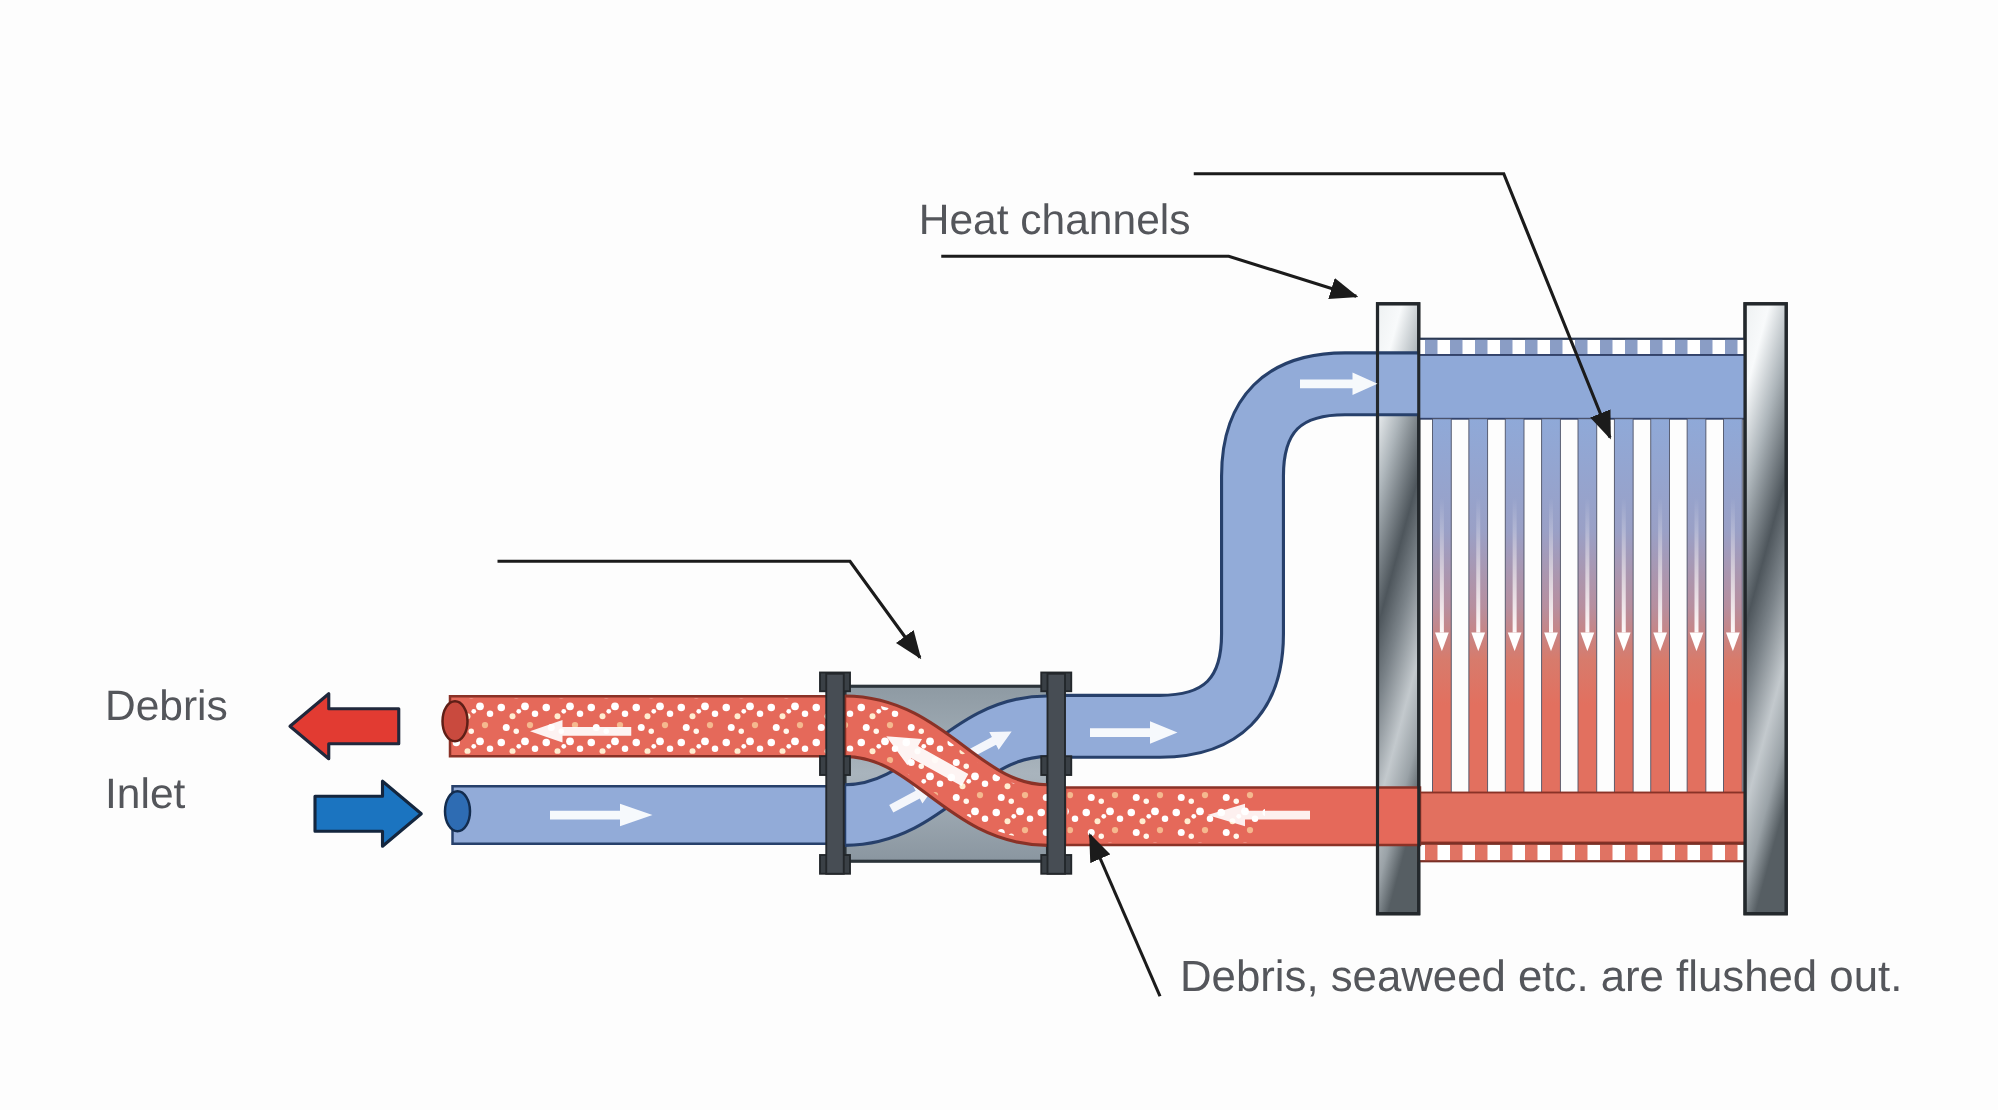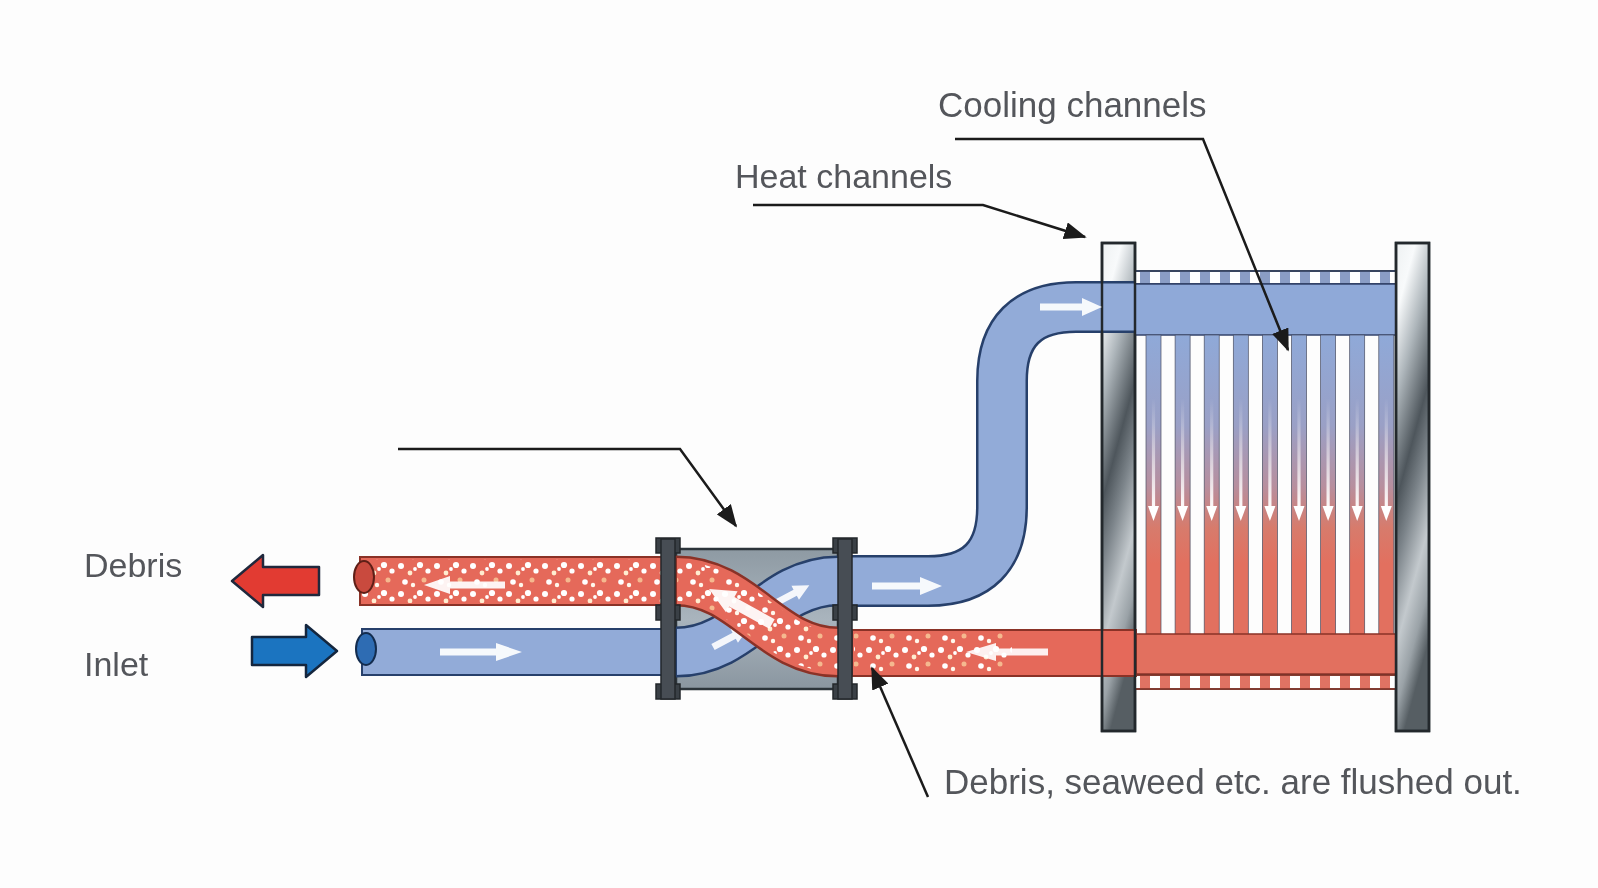--- a/index.html
+++ b/index.html
@@ -3,21 +3,21 @@
 <meta charset="utf-8">
 <style>
   html,body{margin:0;padding:0;background:#fdfdfd;}
   .stage{position:relative;width:1598px;height:888px;background:#fdfdfd;overflow:hidden;
          font-family:"Liberation Sans", sans-serif;}
   .stage svg{position:absolute;left:0;top:0;}
   .lbl{position:absolute;color:#54565b;font-size:34px;white-space:nowrap;line-height:1.1;}
   .lbl-cooling{left:938px;top:86px;font-size:35px;}
   .lbl-heat{left:735px;top:158px;}
   .lbl-outlet{left:84px;top:547px;}
-  .lbl-inlet{left:84px;top:646px;text-align:center;}
+  .lbl-inlet{left:84px;top:617px;text-align:center;}
   .lbl-debris{left:944px;top:763px;font-size:35px;text-align:right;}
   .lbl-smart{left:452px;top:390px;}
   .lbl-smart span{display:inline-block;font-size:47px;font-weight:800;color:#3d3f42;
                   letter-spacing:.5px;transform:scale(.74,1.28);transform-origin:top left;}
 </style>
 </head>
 <body>
 
 <div class="stage">
 
@@ -208,19 +208,18 @@
     <path d="M 955,139 L 1203,139 L 1288,350" marker-end="url(#ah)"></path>
     <path d="M 753,205 L 983,205 L 1085,237" marker-end="url(#ah)"></path>
     <path d="M 398,449 L 680,449 L 736,526" marker-end="url(#ah)"></path>
     <path d="M 928,797 L 872,668" marker-end="url(#ah)"></path>
   </g>
 
   <polygon points="232,581 263,555 263,567 319,567 319,595 263,595 263,607" stroke="#20283c" stroke-width="2.5" stroke-linejoin="round" fill="#e23b32"></polygon>
   <polygon points="337,651 306,625 306,637 252,637 252,665 306,665 306,677" stroke="#14263e" stroke-width="2.5" stroke-linejoin="round" fill="#1b74c0"></polygon>
 </svg>
 
-<div class="lbl lbl-cooling">Cooling channels</div>
 <div class="lbl lbl-heat">Heat channels</div>
 <div class="lbl lbl-outlet">Debris</div>
 <div class="lbl lbl-inlet">Inlet</div>
 <div class="lbl lbl-debris">Debris, seaweed etc. are flushed out.</div>
 
 </div>
 
 </body></html>

